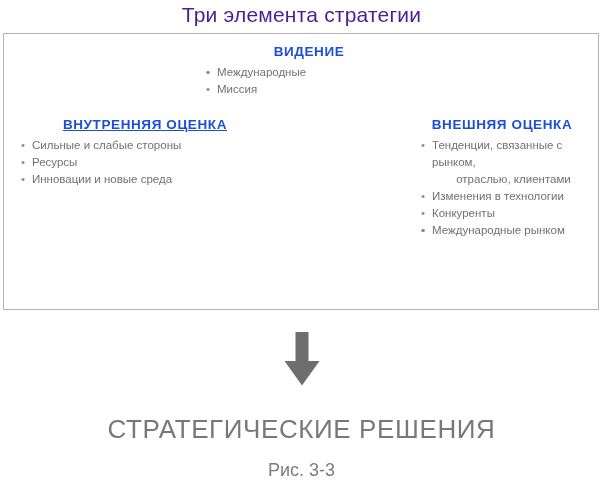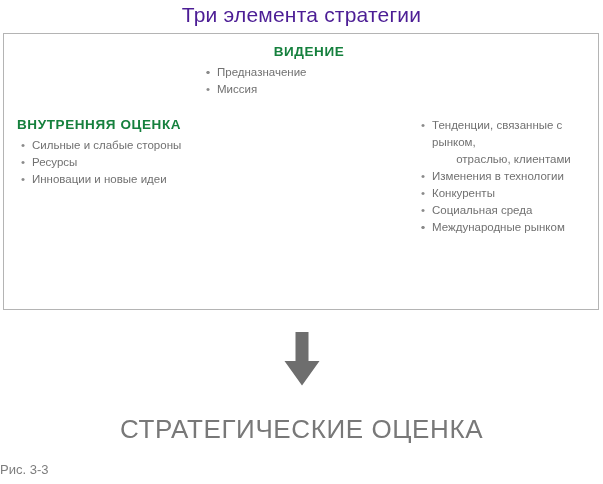--- a/index.html
+++ b/index.html
@@ -45,21 +45,21 @@
     height: 277px;
     box-sizing: border-box;
     border: 1px solid #b4b4b4;
     background: #ffffff;
   }
 
   .block-heading {
     font-size: 13.5px;
     line-height: 16px;
     font-weight: 700;
-    color: #15803d;
+    color: #1d4ed8;
     letter-spacing: 0.6px;
     white-space: nowrap;
   }
 
   .bullet-list {
     list-style: none;
     margin: 0;
     padding: 0;
   }
 
@@ -101,22 +101,23 @@
   }
 
   
   .block-internal {
     position: absolute;
     left: 13px;
     top: 83px;
     width: 210px;
   }
   .block-internal .block-heading {
-    text-align: left;
+    text-align: right;
     margin-bottom: 4px;
+    text-decoration: underline;
   }
   .block-internal .bullet-list {
     padding-left: 4px;
   }
 
   
   .block-external {
     position: absolute;
     left: 405px;
     top: 83px;
@@ -154,21 +155,22 @@
     letter-spacing: 0.6px;
     white-space: nowrap;
   }
 
   
   .caption {
     position: absolute;
     top: 461px;
     left: 0;
     width: 603px;
-    font-size: 13px;
+    text-align: center;
+    font-size: 18px;
     line-height: 18px;
     color: #7d7d7d;
   }
 </style>
 </head>
 <body>
 
 <div class="figure-root">
 
   <div class="figure-title">Три элемента стратегии</div>
@@ -176,21 +178,21 @@
   <div class="panel">
 
     <div class="block-vision">
       <div class="block-heading">ВИДЕНИЕ</div>
       <ul class="bullet-list">
         <li>
           <span class="dot">•</span>
         </li>
         <li>
           <span class="dot">•</span>
-          <span>Предназначение</span>
+          <span>Международные</span>
         </li>
         <li>
           <span class="dot">•</span>
           <span>Миссия</span>
         </li>
       </ul>
     </div>
 
     <div class="block-internal">
       <div class="block-heading">ВНУТРЕННЯЯ ОЦЕНКА</div>
@@ -198,59 +200,59 @@
         <li>
           <span class="dot">•</span>
           <span>Сильные и слабые стороны</span>
         </li>
         <li>
           <span class="dot">•</span>
           <span>Ресурсы</span>
         </li>
         <li>
           <span class="dot">•</span>
-          <span>Инновации и новые идеи</span>
+          <span>Инновации и новые среда</span>
         </li>
       </ul>
     </div>
 
     <div class="block-external">
+      <div class="block-heading">ВНЕШНЯЯ ОЦЕНКА</div>
       <ul class="bullet-list">
         <li>
           <span class="dot">•</span>
           <span>Тенденции, связанные с рынком,</span>
           <span class="cont">отраслью, клиентами</span>
         </li>
         <li>
           <span class="dot">•</span>
           <span>Изменения в технологии</span>
         </li>
         <li>
           <span class="dot">•</span>
           <span>Конкуренты</span>
         </li>
         <li>
           <span class="dot">•</span>
-          <span>Социальная среда</span>
         </li>
         <li>
           <span class="dot">•</span>
         </li>
         <li>
           <span class="dot">•</span>
           <span>Международные рынком</span>
         </li>
       </ul>
     </div>
 
   </div>
 
   <div class="arrow-wrap">
     <svg width="42" height="58" viewBox="0 0 42 58" xmlns="http://www.w3.org/2000/svg" aria-hidden="true">
       <polygon points="14.5,2 27.5,2 27.5,31 38.5,31 21,55.5 3.5,31 14.5,31" fill="#6e6e6e"></polygon>
     </svg>
   </div>
 
-  <div class="outcome">СТРАТЕГИЧЕСКИЕ ОЦЕНКА</div>
+  <div class="outcome">СТРАТЕГИЧЕСКИЕ РЕШЕНИЯ</div>
 
   <div class="caption">Рис. 3-3</div>
 
 </div>
 
 </body></html>

